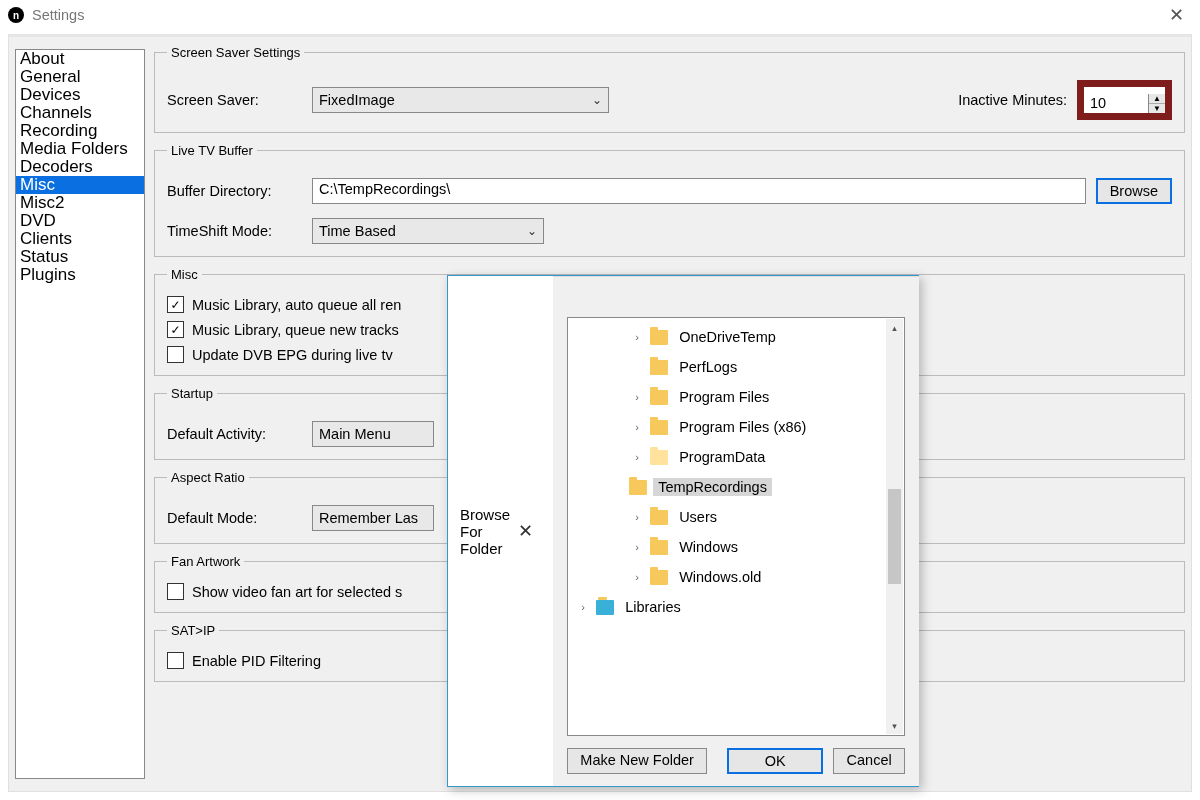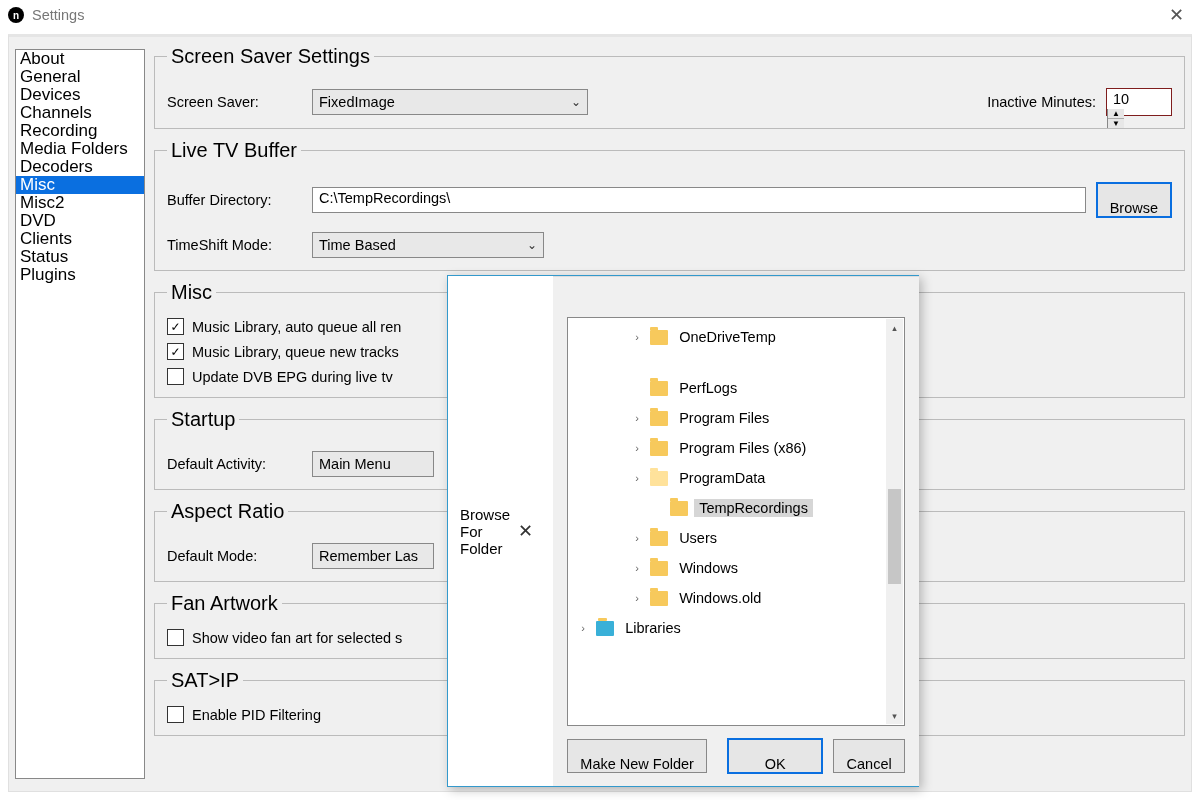--- a/index.html
+++ b/index.html
@@ -81,21 +81,21 @@
     bottom: 6px;
   }
   fieldset.group {
     border: 1px solid #bbb;
     border-radius: 0;
     margin: 4px 0 10px 0;
     padding: 6px 12px 12px 12px;
     background: #f0f0f0;
   }
   fieldset.group > legend {
-    font-size: 20px;
+    font-size: 13px;
     padding: 0 4px;
     color: #000;
   }
   .row {
     display: flex;
     align-items: center;
     margin-top: 14px;
   }
   .label {
     width: 145px;
@@ -117,34 +117,33 @@
   }
   .combo .chev {
     font-size: 12px;
     color: #333;
     margin-left: 10px;
   }
   .textbox {
     background: #fff;
   }
   .btn {
-    padding: 16px 12px;
+    padding: 3px 12px;
     text-align: center;
     background: #e6e6e6;
   }
   .btn.primary {
     border: 2px solid #0a6fe0;
   }
   .spinner {
     display: flex;
-    align-items: flex-start;
-    border: 1px solid #7f1d1d;
+    align-items: flex-end;
+    border: 7px solid #7f1d1d;
     height: 26px;
     background: #fff;
-    flex-direction: column;
   }
   .spinner .val {
     width: 52px;
     padding: 2px 6px;
     display: flex;
     align-items: center;
   }
   .spinner .arrows {
     display: flex;
     flex-direction: column;
@@ -317,21 +316,21 @@
       <div class="sidebar-item">Status</div>
       <div class="sidebar-item">Plugins</div>
     </div>
 
   <div class="panel">
 
     <fieldset class="group">
       <legend>Screen Saver Settings</legend>
       <div class="row">
         <div class="label">Screen Saver:</div>
-        <div class="combo" style="width:276px">
+        <div class="combo" style="width:297px">
           <span>FixedImage</span>
           <span class="chev">⌄</span>
         </div>
         <div style="flex:1"></div>
         <div class="label" style="width:auto;margin-right:10px">Inactive Minutes:</div>
         <div class="spinner">
           <div class="val">10</div>
           <div class="arrows">
             <div>▲</div>
             <div>▼</div>
@@ -419,21 +418,21 @@
   </div>
   <div class="dlg-body">
     <div class="tree" id="tree">
       <div class="tree-row" style="padding-left: 60px;">
           <div class="exp">›</div>
           <div class="ficon ">
             <div class="folder-shape"></div>
           </div>
           <div class="tlabel">OneDriveTemp</div>
         </div>
-        <div class="tree-row" style="padding-left: 60px; margin-top: 21px;">
+        <div class="tree-row" style="padding-left: 60px;">
           <div class="exp"></div>
           <div class="ficon ">
             <div class="folder-shape"></div>
           </div>
           <div class="tlabel">PerfLogs</div>
         </div>
         <div class="tree-row" style="padding-left: 60px;">
           <div class="exp">›</div>
           <div class="ficon ">
             <div class="folder-shape"></div>
@@ -447,21 +446,21 @@
           </div>
           <div class="tlabel">Program Files (x86)</div>
         </div>
         <div class="tree-row" style="padding-left: 60px;">
           <div class="exp">›</div>
           <div class="ficon folder-light">
             <div class="folder-shape"></div>
           </div>
           <div class="tlabel">ProgramData</div>
         </div>
-        <div class="tree-row selected" style="padding-left: 80px;">
+        <div class="tree-row selected" style="padding-left: 39px;">
           <div class="exp"></div>
           <div class="ficon ">
             <div class="folder-shape"></div>
           </div>
           <div class="tlabel">TempRecordings</div>
         </div>
         <div class="tree-row" style="padding-left: 60px;">
           <div class="exp">›</div>
           <div class="ficon ">
             <div class="folder-shape"></div>

